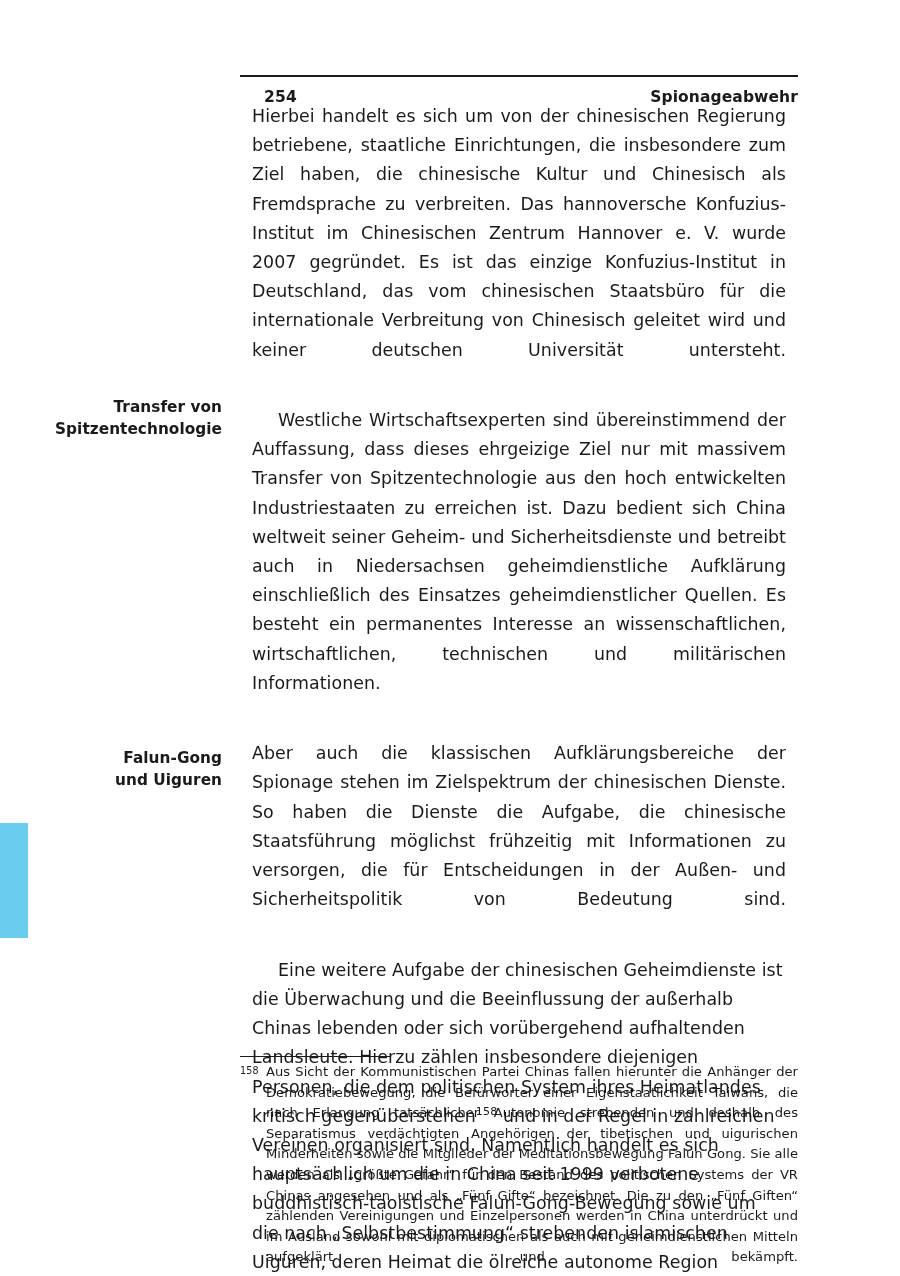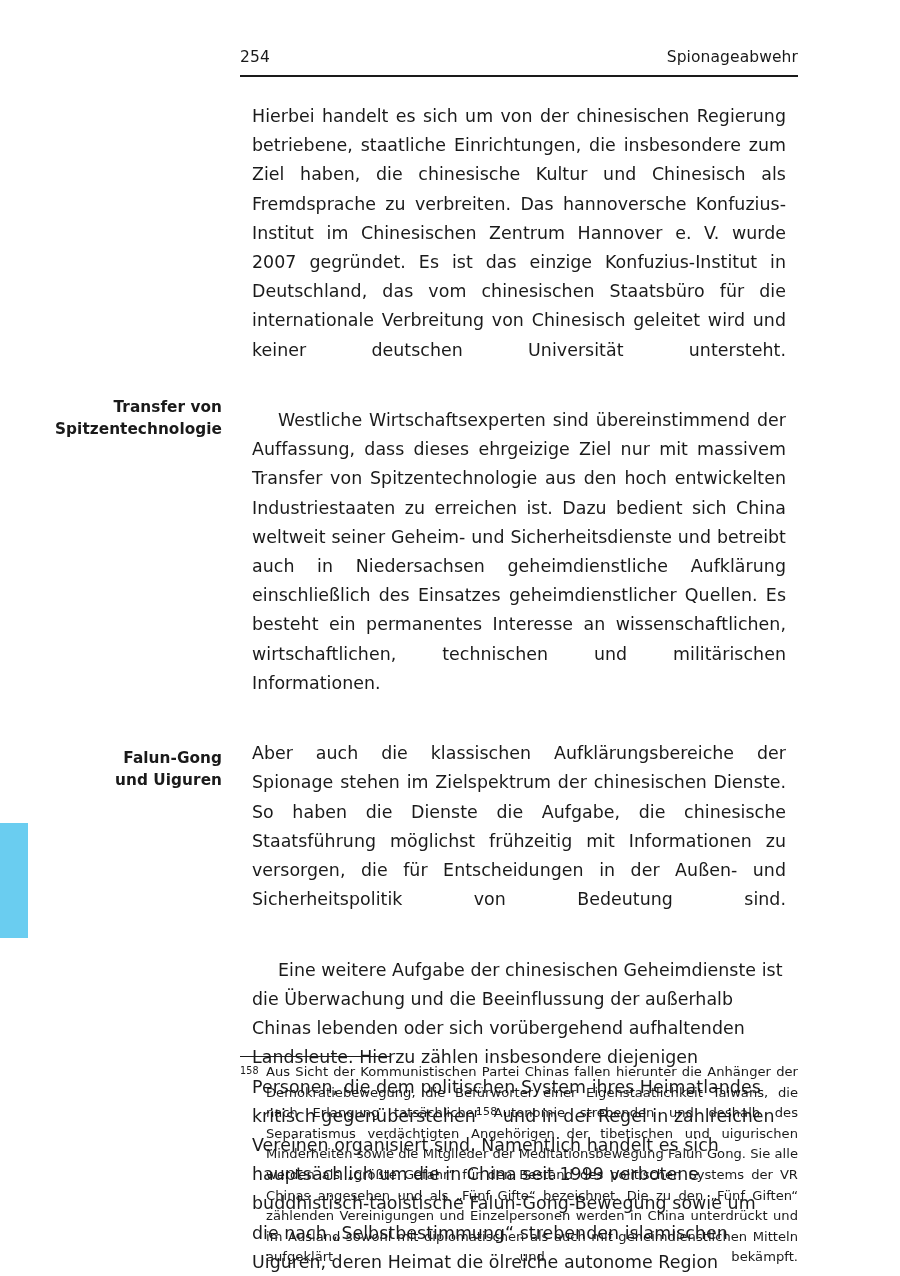--- a/index.html
+++ b/index.html
@@ -36,26 +36,28 @@
     position: absolute;
     left: 240px;
     top: 48px;
     width: 558px;
     display: flex;
     align-items: baseline;
     justify-content: space-between;
     font-size: 15.5px;
   }
   .header .folio {
-    font-weight: normal;
+    font-weight: bold;
     letter-spacing: 0.2px;
+    margin-left: 24px;
   }
   .header .running-title {
-    font-weight: normal;
+    font-weight: bold;
     letter-spacing: 0.1px;
+    margin-top: 40px;
   }
   .header-rule {
     position: absolute;
     left: 240px;
     top: 75px;
     width: 558px;
     height: 1.6px;
     background: #1a1a1a;
   }
 

